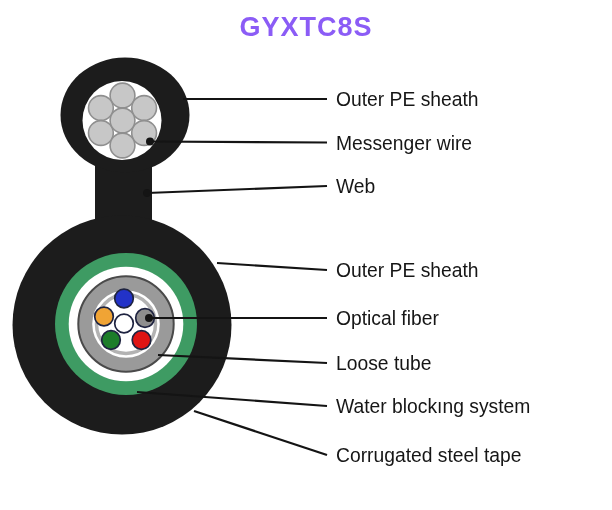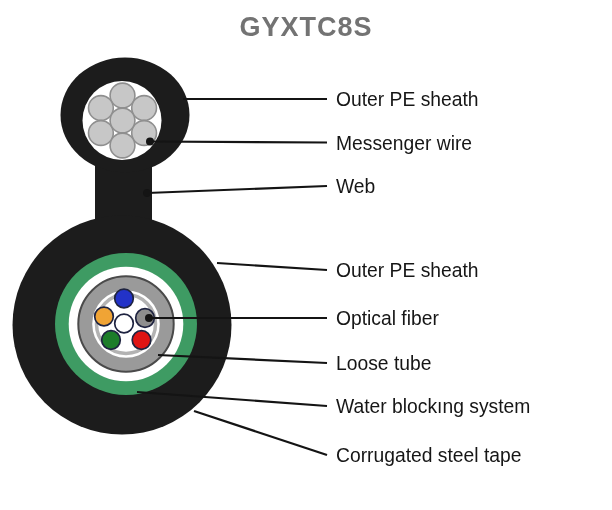--- a/index.html
+++ b/index.html
@@ -4,21 +4,21 @@
 <style>
   html,body{margin:0;padding:0;}
   body{
     width:612px;height:510px;background:#ffffff;
     font-family:"Liberation Sans",sans-serif;overflow:hidden;
   }
   .stage{position:relative;width:612px;height:510px;background:#ffffff;}
   .title{
     position:absolute;top:12px;left:0;width:100%;
     text-align:center;font-size:27px;font-weight:bold;
-    letter-spacing:1px;color:#737373;
+    letter-spacing:1px;color:#8b5cf6;
   }
   svg.diagram{position:absolute;left:0;top:0;}
   svg .callout-text{
     font-family:"Liberation Sans",sans-serif;
     font-size:19.3px;fill:#161616;
   }
   svg .callout-line{stroke:#141414;stroke-width:2.2;}
   svg .callout-dot{fill:#141414;}
   svg .strand{stroke:#8f8f8f;stroke-width:1.6;}
   svg .gray-ring{stroke:#4a4a4a;stroke-width:2;}

